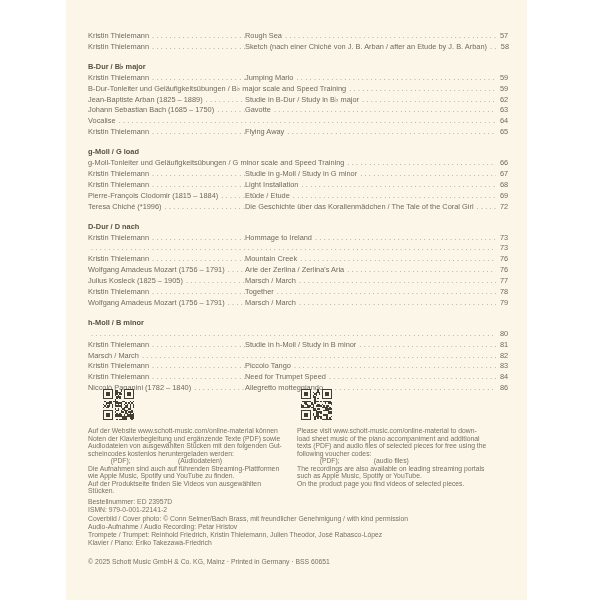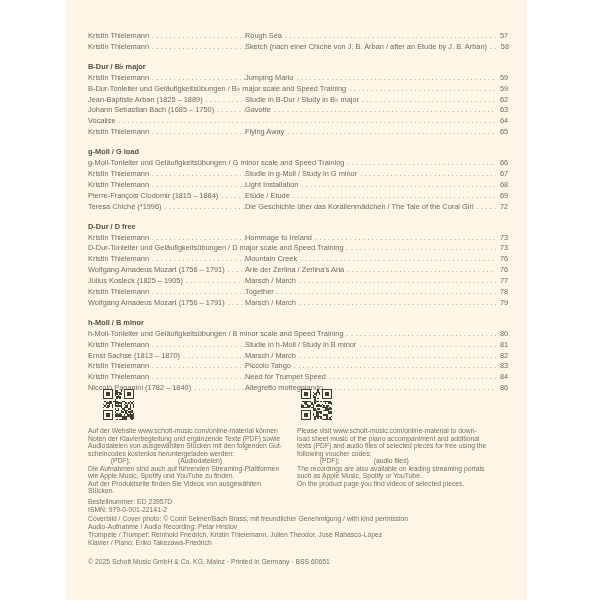--- a/index.html
+++ b/index.html
@@ -201,32 +201,31 @@
         </div>
         <div class="row">
           <span class="comp">
             <span class="t">Teresa Chiché (*1996)</span>
             <span class="dots"></span>
           </span>
           <span class="title">Die Geschichte über das Korallenmädchen / The Tale of the Coral Girl</span>
           <span class="dots"></span>
           <span class="page-num">72</span>
         </div>
-        <div class="sec-header">D-Dur / D free</div>
+        <div class="sec-header">D-Dur / D nach</div>
         <div class="row">
           <span class="comp">
             <span class="t">Kristin Thielemann</span>
             <span class="dots"></span>
           </span>
           <span class="title">Hommage to Ireland</span>
           <span class="dots"></span>
           <span class="page-num">73</span>
         </div>
         <div class="row">
-          <span class="title">D-Dur-Tonleiter und Geläufigkeitsübungen / D major scale and Speed Training</span>
           <span class="dots"></span>
           <span class="page-num">73</span>
         </div>
         <div class="row">
           <span class="comp">
             <span class="t">Kristin Thielemann</span>
             <span class="dots"></span>
           </span>
           <span class="title">Mountain Creek</span>
           <span class="dots"></span>
@@ -263,38 +262,33 @@
           <span class="comp">
             <span class="t">Wolfgang Amadeus Mozart (1756 – 1791)</span>
             <span class="dots"></span>
           </span>
           <span class="title">Marsch / March</span>
           <span class="dots"></span>
           <span class="page-num">79</span>
         </div>
         <div class="sec-header">h-Moll / B minor</div>
         <div class="row">
-          <span class="title">h-Moll-Tonleiter und Geläufigkeitsübungen / B minor scale and Speed Training</span>
           <span class="dots"></span>
           <span class="page-num">80</span>
         </div>
         <div class="row">
           <span class="comp">
             <span class="t">Kristin Thielemann</span>
             <span class="dots"></span>
           </span>
           <span class="title">Studie in h-Moll / Study in B minor</span>
           <span class="dots"></span>
           <span class="page-num">81</span>
         </div>
         <div class="row">
-          <span class="comp">
-            <span class="t">Ernst Sachse (1813 – 1870)</span>
-            <span class="dots"></span>
-          </span>
           <span class="title">Marsch / March</span>
           <span class="dots"></span>
           <span class="page-num">82</span>
         </div>
         <div class="row">
           <span class="comp">
             <span class="t">Kristin Thielemann</span>
             <span class="dots"></span>
           </span>
           <span class="title">Piccolo Tango</span>

